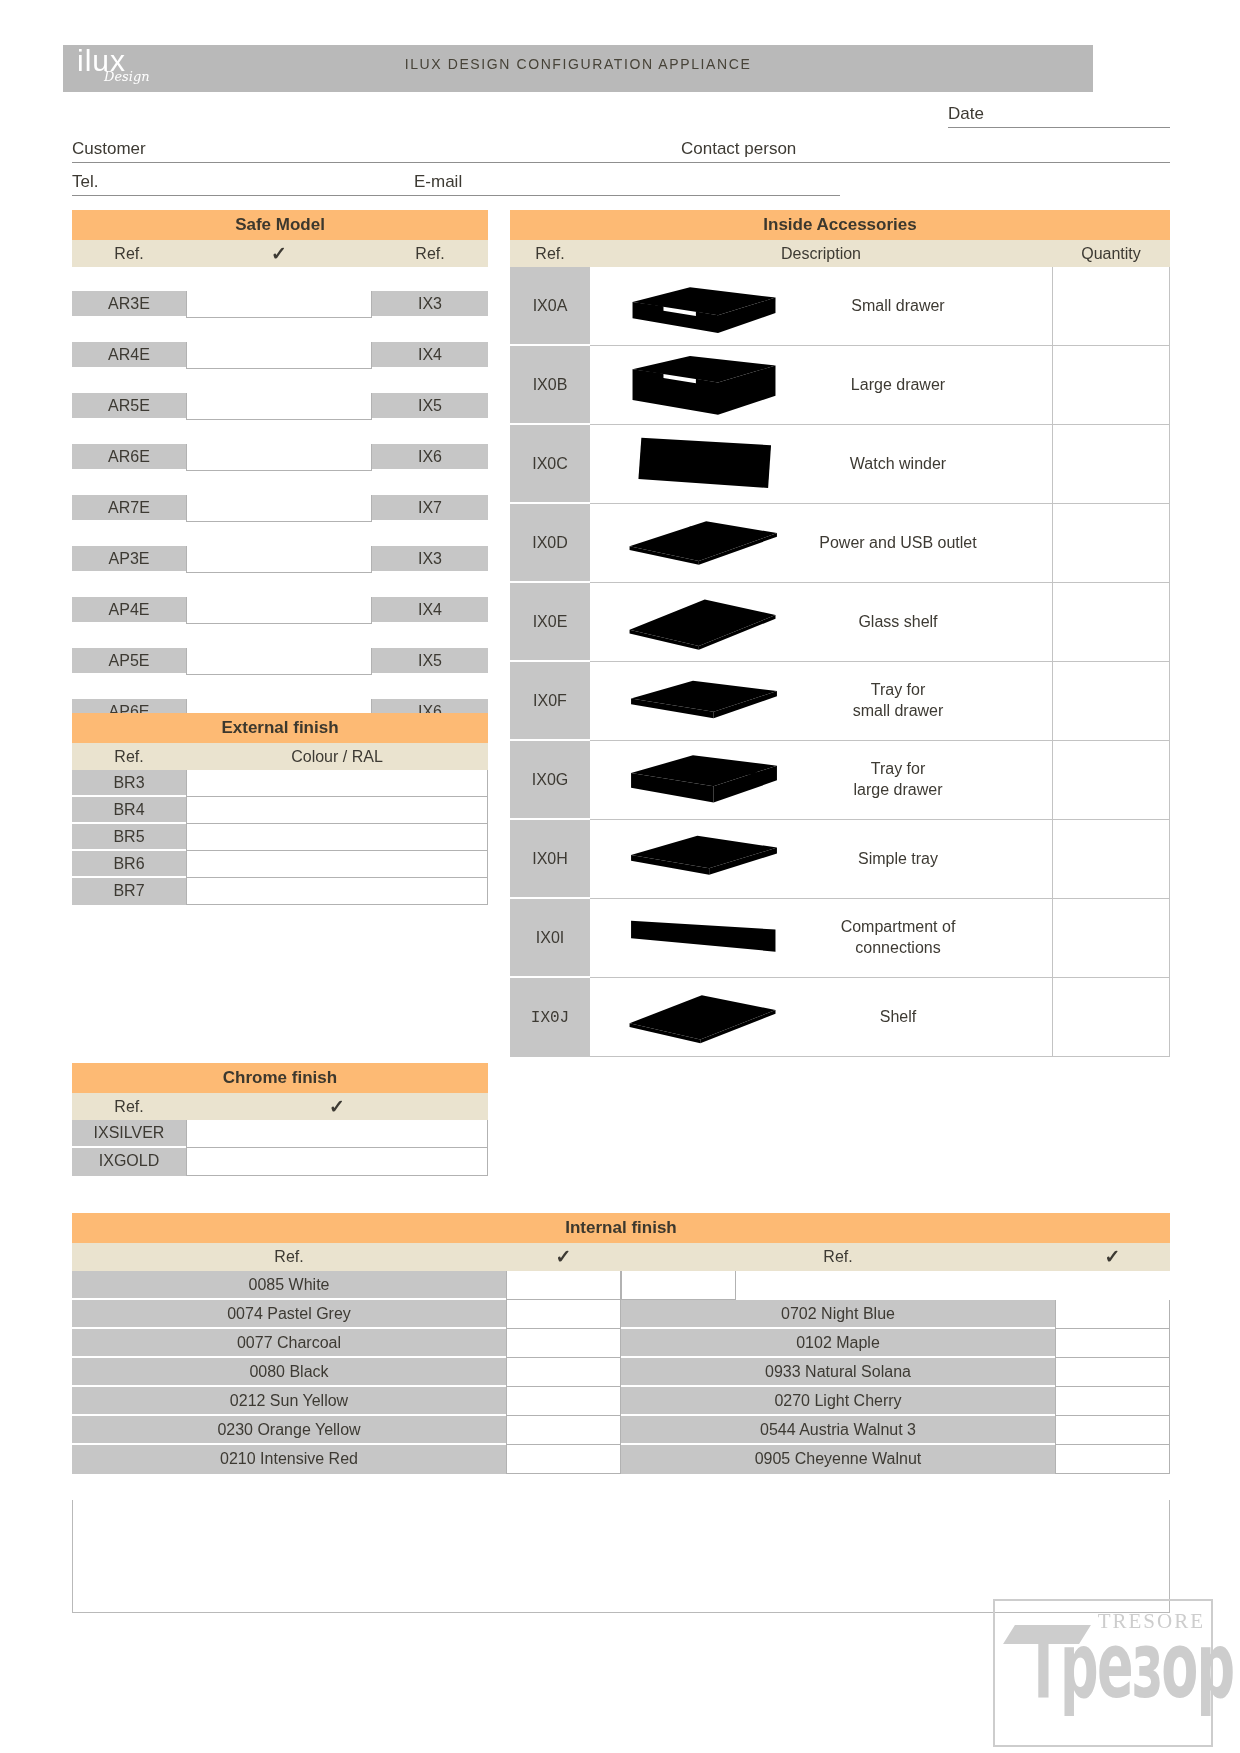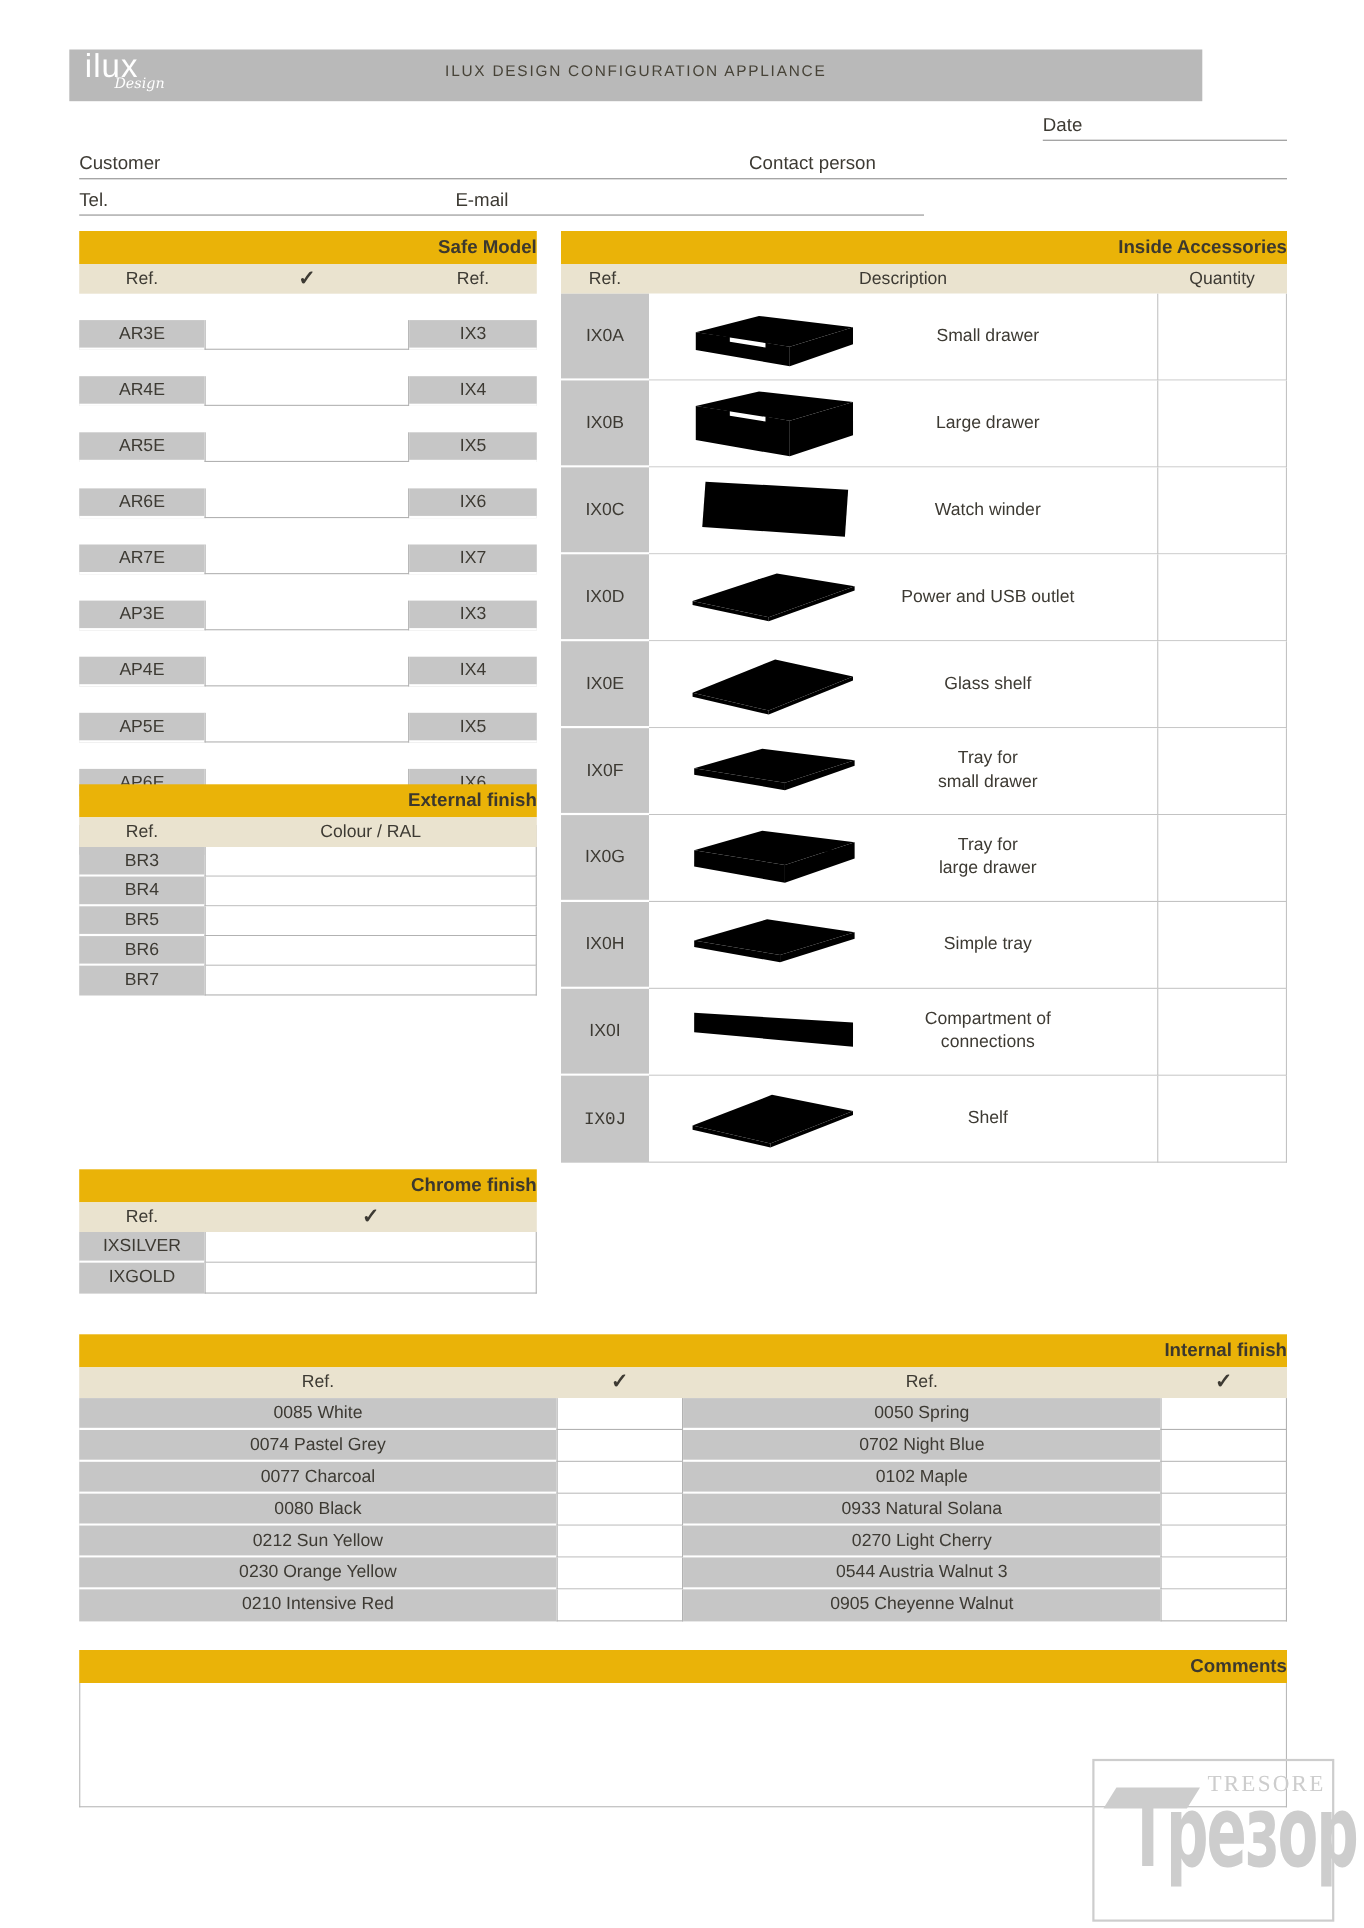--- a/index.html
+++ b/index.html
@@ -18,22 +18,22 @@
   
   .fline{position:absolute;border-bottom:1px solid #8f8f8f;font-size:17px;}
   .fline .f-label{position:absolute;bottom:3px;left:0;}
   .date-field{left:948px;top:101px;width:222px;height:26px;}
   .customer-row{left:72px;top:132px;width:1098px;height:30px;}
   .customer-row .contact{left:609px;}
   .tel-row{left:72px;top:165px;width:768px;height:30px;}
   .tel-row .email{left:342px;}
 
   
-  .tbl-title{height:30px;line-height:30px;text-align:right;font-weight:bold;font-size:17px;
-             background:#eab308;color:#3c382e;}
+  .tbl-title{height:30px;line-height:30px;text-align:center;font-weight:bold;font-size:17px;
+             background:#fdba74;color:#3c382e;}
   .hdr-row{display:flex;background:#eae3cf;font-size:16px;}
   .hdr-row>div{text-align:center;}
   .check-glyph{font-weight:bold;font-size:19px;}
   .t-row{display:flex;}
   .g-cell{background:#c6c6c6;text-align:center;font-size:16px;box-sizing:border-box;
           border-bottom:2px solid #fff;}
   .t-row:last-child .g-cell{border-bottom:none;}
   .in-cell{background:#fff;border:1px solid #b2b2b2;border-top:0;box-sizing:border-box;}
 
   
@@ -426,21 +426,20 @@
     <div class="hdr-row">
       <div class="if-c1">Ref.</div>
       <div class="if-c2 check-glyph">✓</div>
       <div class="if-c3">Ref.</div>
       <div class="if-c4 check-glyph">✓</div>
     </div>
     <div id="int-rows">
         <div class="t-row">
           <div class="g-cell if-c1">0085 White</div>
           <div class="in-cell if-c2"></div>
-          <div class="g-cell if-c3">0050 Spring</div>
           <div class="in-cell if-c4"></div>
         </div>
         <div class="t-row">
           <div class="g-cell if-c1">0074 Pastel Grey</div>
           <div class="in-cell if-c2"></div>
           <div class="g-cell if-c3">0702 Night Blue</div>
           <div class="in-cell if-c4"></div>
         </div>
         <div class="t-row">
           <div class="g-cell if-c1">0077 Charcoal</div>
@@ -469,21 +468,20 @@
         <div class="t-row">
           <div class="g-cell if-c1">0210 Intensive Red</div>
           <div class="in-cell if-c2"></div>
           <div class="g-cell if-c3">0905 Cheyenne Walnut</div>
           <div class="in-cell if-c4"></div>
         </div>
       </div>
   </section>
 
   <section class="comments">
-    <div class="tbl-title">Comments</div>
     <div class="comments-box"></div>
   </section>
 
   <div class="watermark">
     <span class="wm-latin">TRESORE</span>
     <div class="wm-flag"></div>
     <span class="wm-cyr">Трезор</span>
   </div>
 
 </div>

